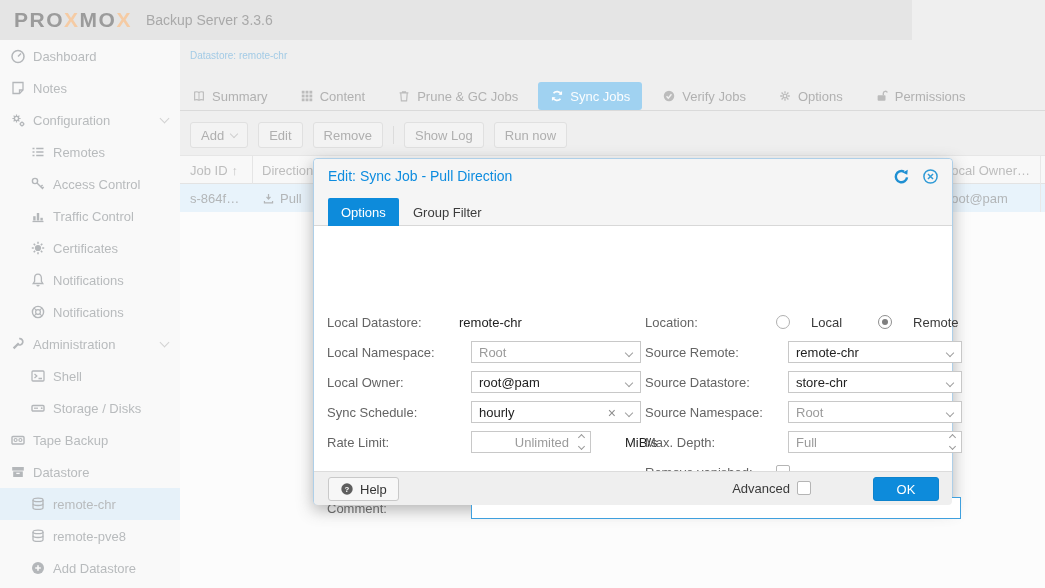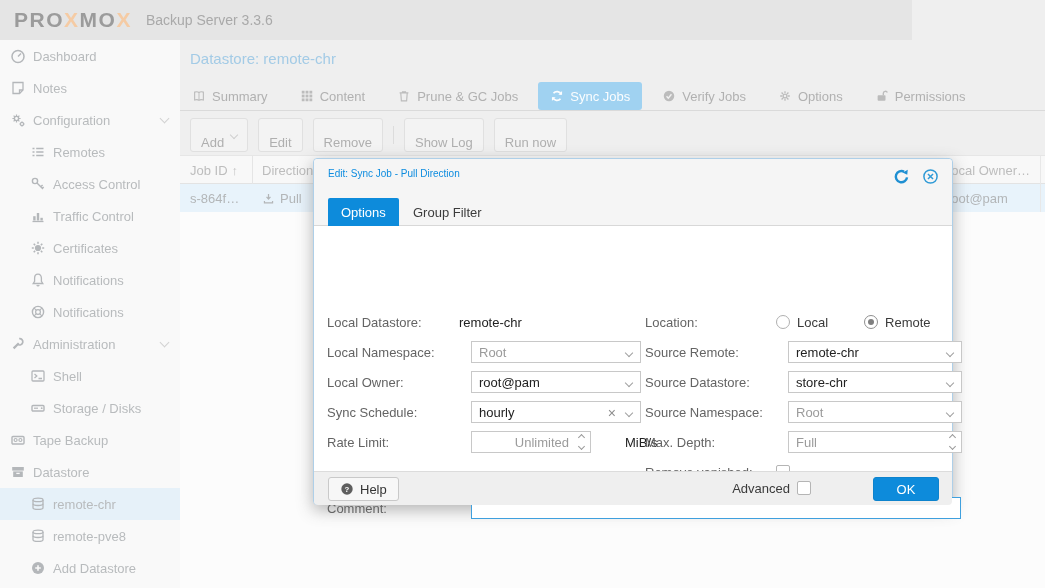--- a/index.html
+++ b/index.html
@@ -24,33 +24,33 @@
   .nav-item.selected { background:#e6f1f9; }
   .nav-item .ic { width:16px; height:16px; margin-right:7px; flex:0 0 16px; color:#b4b7ba; }
   .nav-item .lbl { white-space:nowrap; }
   .nav-item .expander { position:absolute; right:12px; width:7px; height:7px;
     border-right:1.4px solid #d2d2d2; border-bottom:1.4px solid #d2d2d2;
     transform:rotate(45deg); top:11px; }
 
   .ic svg { width:100%; height:100%; display:block; }
 
   
-  .page-title { position:absolute; left:190px; top:50px; font-size:15px; color:#a3cbe6; }
+  .page-title { position:absolute; left:190px; top:50px; font-size:10px; color:#a3cbe6; }
   .tabs { position:absolute; left:180px; top:82px; height:28px; display:flex; gap:8px; }
   .tab { display:flex; align-items:center; gap:6px; padding:0 12px; height:28px;
     color:#b1b1b1; border-radius:3px; white-space:nowrap; }
   .tab .ic { width:14px; height:14px; color:#bcbcbc; }
   .tab.active { background:#a0d2f1; color:#fbfdfe; }
   .tab.active .ic { color:#fbfdfe; }
   .tabline { position:absolute; left:180px; top:110px; width:865px; height:1px; background:#dadada; }
 
   
   .toolbar { position:absolute; left:190px; top:122px; height:26px; display:flex; gap:10px; align-items:center; }
-  .tbtn { height:26px; padding:16px 10px; background:#f3f3f3; border:1px solid #e0e0e0;
-    border-radius:3px; color:#afafaf; display:flex; align-items:flex-start; gap:7px; white-space:nowrap; }
+  .tbtn { height:26px; padding:8px 10px; background:#f3f3f3; border:1px solid #e0e0e0;
+    border-radius:3px; color:#afafaf; display:flex; align-items:center; gap:7px; white-space:nowrap; }
   .tbtn .menuchev { width:6px; height:6px; border-right:1.3px solid #cfcfcf;
     border-bottom:1.3px solid #cfcfcf; transform:rotate(45deg); margin-top:-3px; }
   .tsep { width:1px; height:18px; background:#dcdcdc; }
 
   
   .grid { position:absolute; left:180px; top:155px; width:865px; height:433px; background:#fcfcfc;
     border-top:1px solid #e6e6e6; }
   .ghead { position:absolute; left:0; top:0; width:865px; height:28px; background:#f8f8f8;
     border-bottom:1px solid #e3e3e3; color:#bdbdbd; }
   .gcell { position:absolute; top:0; height:28px; display:flex; align-items:center; padding:0 10px; }
@@ -59,21 +59,21 @@
   .grow .ic { width:13px; height:13px; margin-right:5px; color:#b3b6b8; }
   .gvert { position:absolute; left:860px; top:0; width:1px; height:56px; background:#e8e8e8; }
   .sortarrow { color:#c2c2c2; margin-left:4px; }
 
   
   .dialog { position:absolute; left:313px; top:158px; width:640px; height:347px;
     background:#fff; border:1px solid #aecfe8; border-radius:4px;
     box-shadow:0 5px 16px rgba(90,90,90,.45); z-index:10; }
   .dlg-head { position:absolute; left:0; top:0; width:100%; height:34px; background:#f5f5f5;
     border-radius:4px 4px 0 0; }
-  .dlg-title { position:absolute; left:14px; top:9px; font-size:10px; color:#0d8cdf; }
+  .dlg-title { position:absolute; left:14px; top:9px; font-size:14px; color:#0d8cdf; }
   .dlg-tool { position:absolute; top:9px; width:17px; height:17px; color:#1e8fd2; cursor:pointer; }
   .dlg-undo { right:42px; }
   .dlg-close { right:13px; color:#2f9ad6; }
   .dlg-tabbar { position:absolute; left:0; top:34px; width:100%; height:33px; background:#f5f5f5;
     border-bottom:1px solid #d8d8d8; }
   .dlg-tab { position:absolute; top:5px; height:28px; display:flex; align-items:center;
     padding:0 13px; font-size:13px; }
   .dlg-tab.active { left:14px; background:#0d8bdb; color:#fff; border-radius:2px 2px 0 0; }
   .dlg-tab.inactive { left:86px; color:#3c3c3c;text-align:right; }
 
@@ -99,21 +99,21 @@
     color:#222; background:transparent; }
   input.raw::placeholder { color:#9b9b9b; opacity:1; }
   .num input.raw { text-align:right; padding-right:14px; }
   .unit { margin-left:27px; color:#222; }
 
   .radio { width:14px; height:14px; border:1px solid #b0b0b0; border-radius:50%; background:#fff;
     display:inline-block; position:relative; }
   .radio.checked { border-color:#8f8f8f; }
   .radio.checked::after { content:""; position:absolute; left:3px; top:3px; width:6px; height:6px;
     border-radius:50%; background:#7f7f7f; }
-  .rlabel { margin:0 0 0 0; color:#3a3a3a; }
+  .rlabel { margin:0 0 0 14px; color:#3a3a3a; }
   .checkbox { width:14px; height:14px; border:1px solid #b5b5b5; border-radius:2px; background:#fff;
     display:inline-block; }
 
   .comment-input { border:1px solid #3fa0de; }
 
   .dlg-foot { position:absolute; left:0; top:312px; width:100%; height:34px; background:#efefef;
     border-top:1px solid #dcdcdc; border-radius:0 0 4px 4px; }
   .help-btn { position:absolute; left:14px; top:5px; height:24px; padding:0 11px;
     background:#f7f7f7; border:1px solid #c9c9c9; border-radius:3px;
     display:flex; align-items:center; gap:6px; color:#333; }

